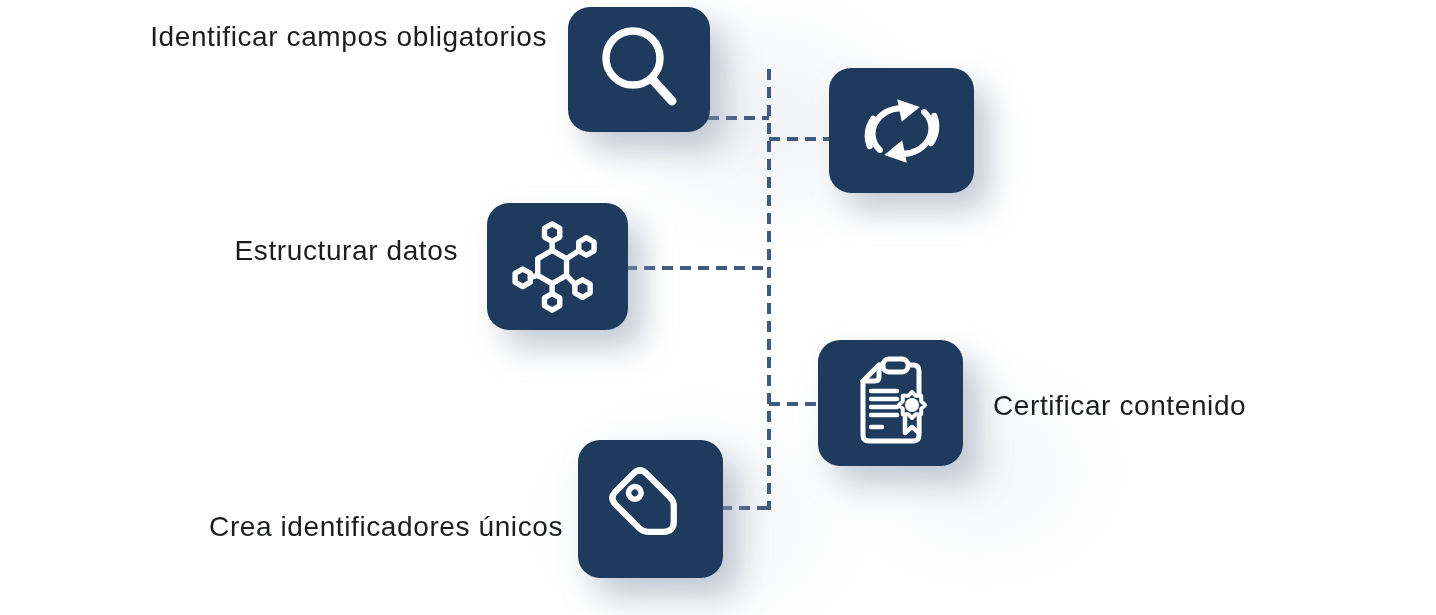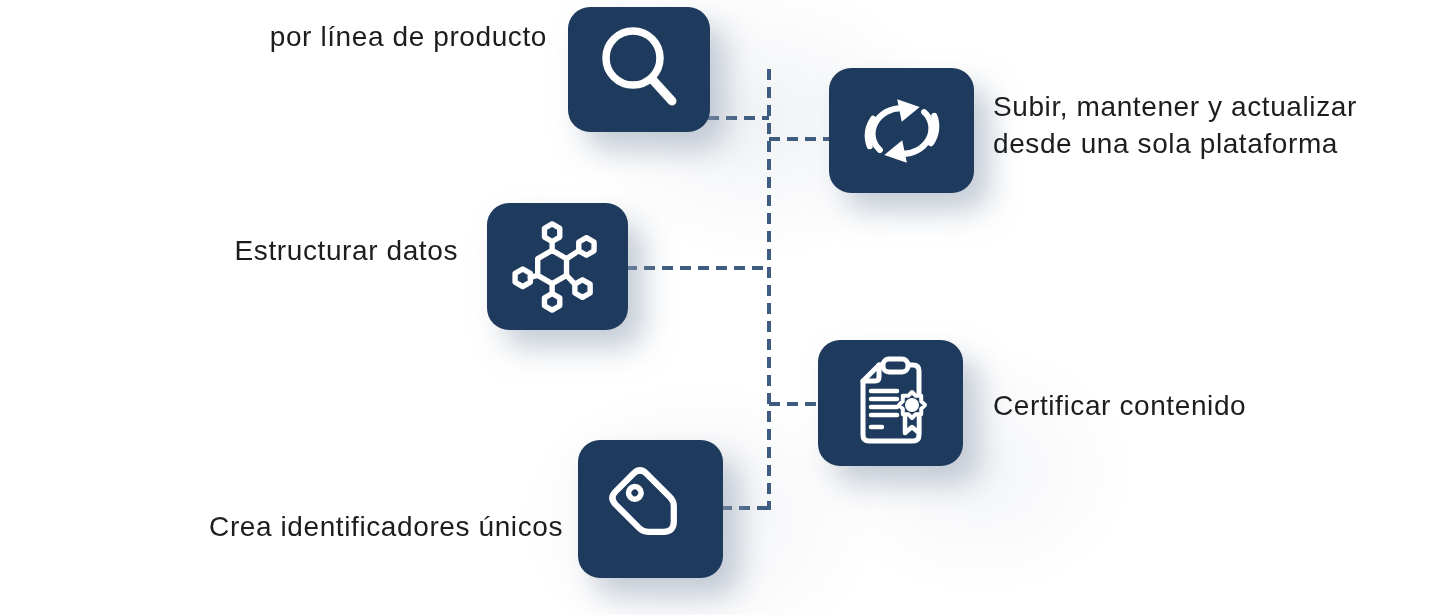--- a/index.html
+++ b/index.html
@@ -54,44 +54,40 @@
 
   <div class="dash-v" style="left:767px;top:69px;height:441px;"></div>
 
   <div class="dash-h" style="left:708px;top:116px;width:61px;"></div>
   <div class="dash-h" style="left:769px;top:137px;width:62px;"></div>
   <div class="dash-h" style="left:626px;top:266px;width:143px;"></div>
   <div class="dash-h" style="left:769px;top:402px;width:51px;"></div>
   <div class="dash-h" style="left:721px;top:506px;width:50px;"></div>
 
   <div class="label right-al" style="right:889px;top:18px;">
-    <span>por línea de producto</span>
+    <span>Identificar campos obligatorios</span>
   </div>
   <div class="tile" style="left:568px;top:7px;width:142px;height:125px;">
     <svg width="100" height="100" viewBox="0 0 100 100">
       <circle cx="44" cy="38" r="27" fill="none" stroke="#fff" stroke-width="7.5"></circle>
       <line x1="63" y1="59" x2="83" y2="81" stroke="#fff" stroke-width="9" stroke-linecap="round"></line>
     </svg>
   </div>
 
   <div class="tile" style="left:829px;top:68px;width:145px;height:125px;">
     <svg width="104" height="100" viewBox="0 0 100 100">
       <g transform="rotate(-14 50 50)" fill="none" stroke="#fff" stroke-width="6" stroke-linecap="round">
         <path d="M 24 63 A 27 24 0 0 1 56 28"></path>
         <path d="M 76 37 A 27 24 0 0 1 44 72"></path>
         <path d="M 15 57 A 32 30 0 0 1 25 31"></path>
         <path d="M 85 43 A 32 30 0 0 1 75 69"></path>
         <polygon points="53,18 73,31 52,41" fill="#fff" stroke="none"></polygon>
         <polygon points="47,82 27,69 48,59" fill="#fff" stroke="none"></polygon>
       </g>
     </svg>
-  </div>
-  <div class="label" style="left:993px;top:88px;">
-    <span>Subir, mantener y actualizar</span>
-    <span>desde una sola plataforma</span>
   </div>
 
   <div class="label right-al" style="right:978px;top:232px;">
     <span>Estructurar datos</span>
   </div>
   <div class="tile" style="left:487px;top:203px;width:141px;height:127px;">
     <svg width="98" height="98" viewBox="0 0 100 100">
       <g fill="none" stroke="#fff" stroke-width="5.5" stroke-linejoin="round" stroke-linecap="round">
         <line x1="44" y1="33" x2="44" y2="24"></line>
         <line x1="58.7" y1="41.5" x2="71.2" y2="33.5"></line>

